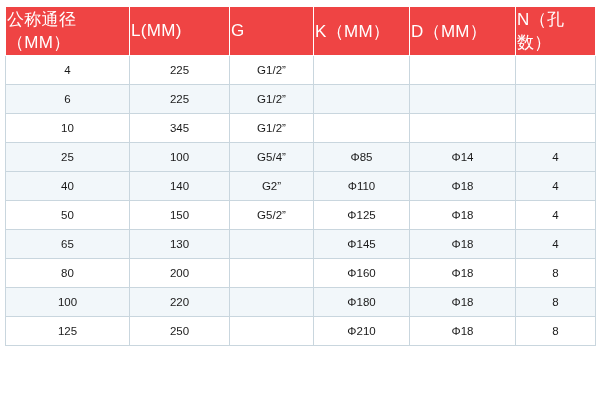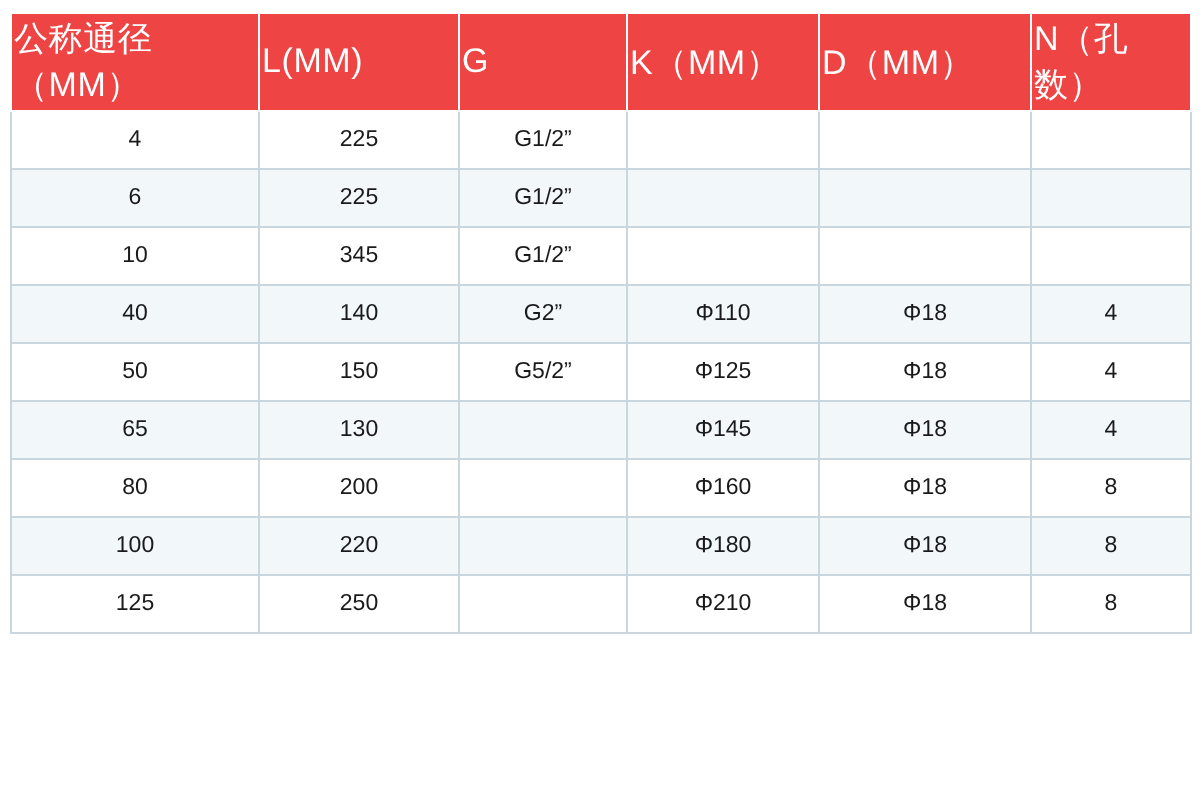--- a/index.html
+++ b/index.html
@@ -97,20 +97,28 @@
       </tr>
       <tr>
         <td>10</td>
         <td>345</td>
         <td>G1/2”</td>
         <td></td>
         <td></td>
         <td></td>
       </tr>
       <tr class="alt">
+        <td>25</td>
+        <td>100</td>
+        <td>G5/4”</td>
+        <td>Φ85</td>
+        <td>Φ14</td>
+        <td>4</td>
+      </tr>
+      <tr class="alt">
         <td>40</td>
         <td>140</td>
         <td>G2”</td>
         <td>Φ110</td>
         <td>Φ18</td>
         <td>4</td>
       </tr>
       <tr>
         <td>50</td>
         <td>150</td>

